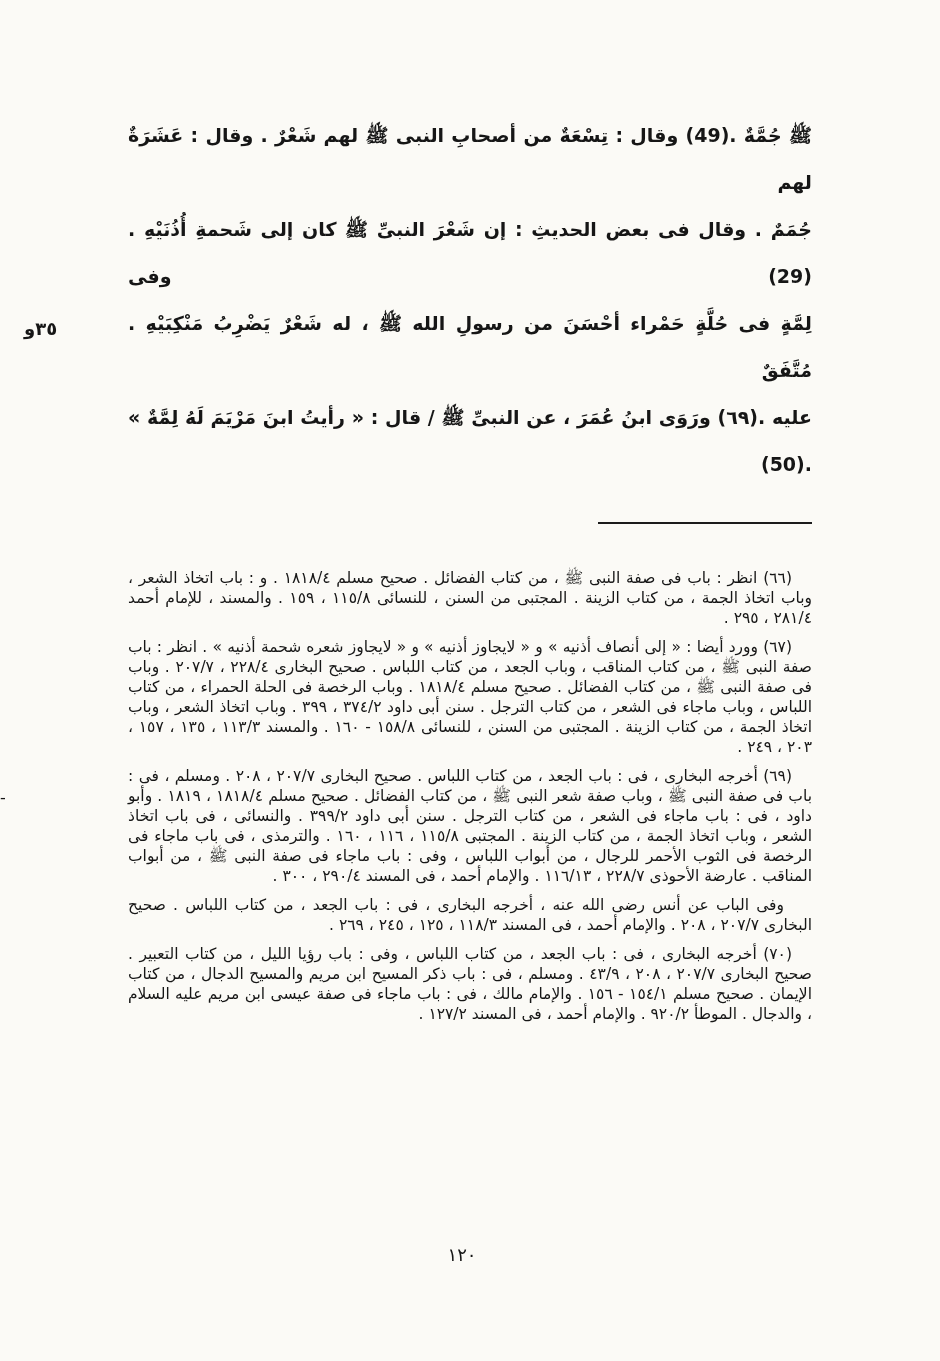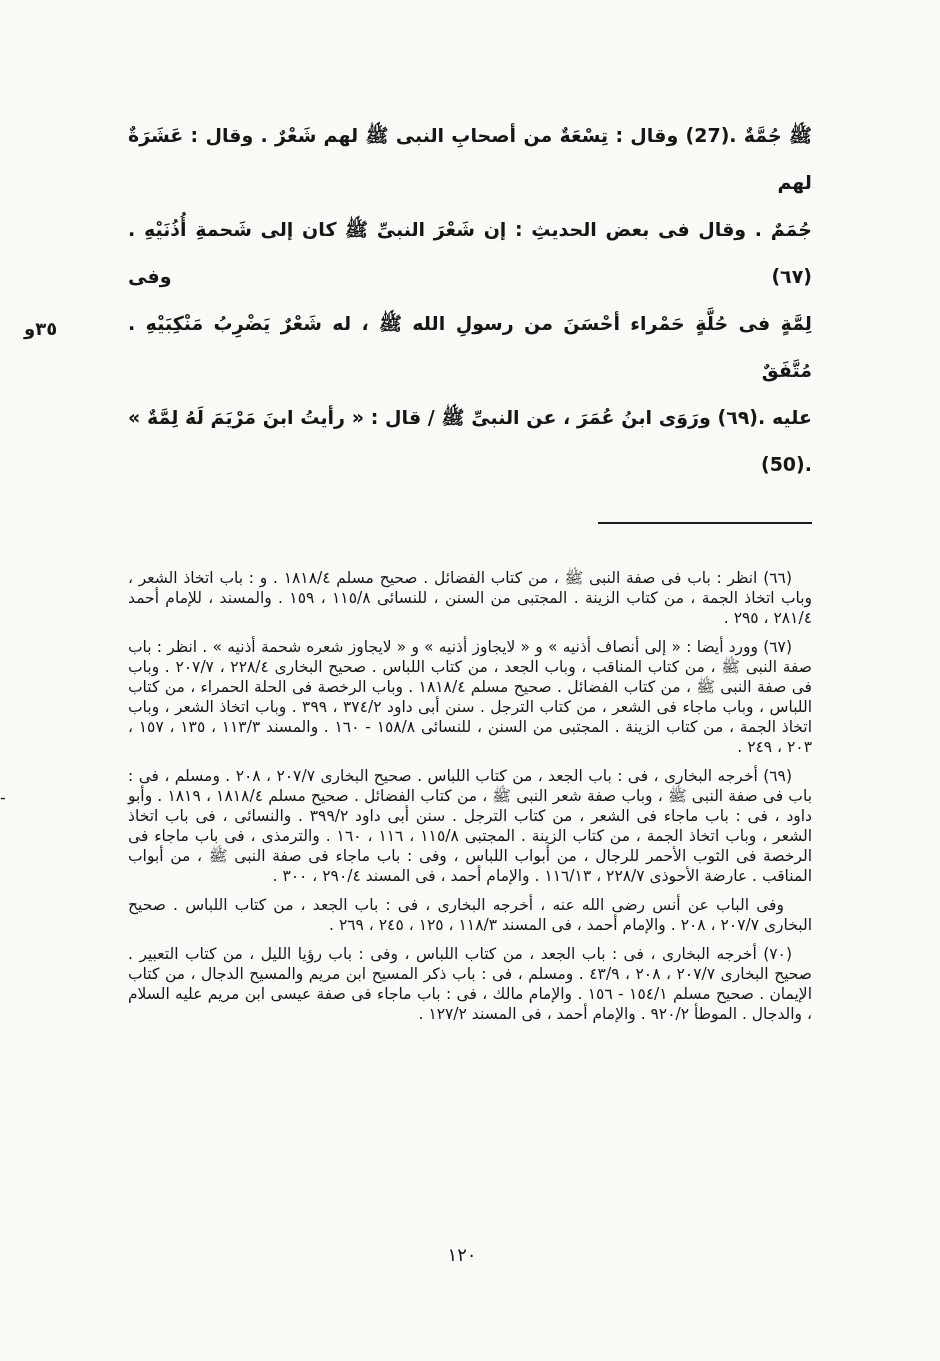--- a/index.html
+++ b/index.html
@@ -83,22 +83,22 @@
 <body>
 
 <div class="page">
 
   <div class="folio-marker">٣٥و</div>
   <div class="margin-mark">-</div>
 
   <div class="content">
 
     <div class="main-text">
-      <div class="main-line">ﷺ جُمَّةٌ .(27) وقال : تِسْعَةٌ من أصحابِ النبى ﷺ لهم شَعْرٌ . وقال : عَشَرَةٌ لهم</div>
-      <div class="main-line">جُمَمٌ . وقال فى بعض الحديثِ : إن شَعْرَ النبىِّ ﷺ كان إلى شَحمةِ أُذُنَيْهِ .(٦٧) وفى</div>
+      <div class="main-line">ﷺ جُمَّةٌ .(49) وقال : تِسْعَةٌ من أصحابِ النبى ﷺ لهم شَعْرٌ . وقال : عَشَرَةٌ لهم</div>
+      <div class="main-line">جُمَمٌ . وقال فى بعض الحديثِ : إن شَعْرَ النبىِّ ﷺ كان إلى شَحمةِ أُذُنَيْهِ .(29) وفى</div>
       <div class="main-line">لِمَّةٍ فى حُلَّةٍ حَمْراء أحْسَنَ من رسولِ الله ﷺ ، له شَعْرٌ يَضْرِبُ مَنْكِبَيْهِ . مُتَّفَقٌ</div>
       <div class="main-line">عليه .(٦٩) ورَوَى ابنُ عُمَرَ ، عن النبىِّ ﷺ / قال : « رأيتُ ابنَ مَرْيَمَ لَهُ لِمَّةٌ » .(50)</div>
     </div>
 
     <div class="divider"></div>
 
     <div class="footnotes">
 
       <p class="footnote"><span class="fn-label">(٦٦)</span> <span>انظر : باب فى صفة النبى ﷺ ، من كتاب الفضائل . صحيح مسلم ١٨١٨/٤ . و : باب اتخاذ الشعر ، وباب اتخاذ الجمة ، من كتاب الزينة . المجتبى من السنن ، للنسائى ١١٥/٨ ، ١٥٩ . والمسند ، للإمام أحمد ٢٨١/٤ ، ٢٩٥ .</span></p>
 

